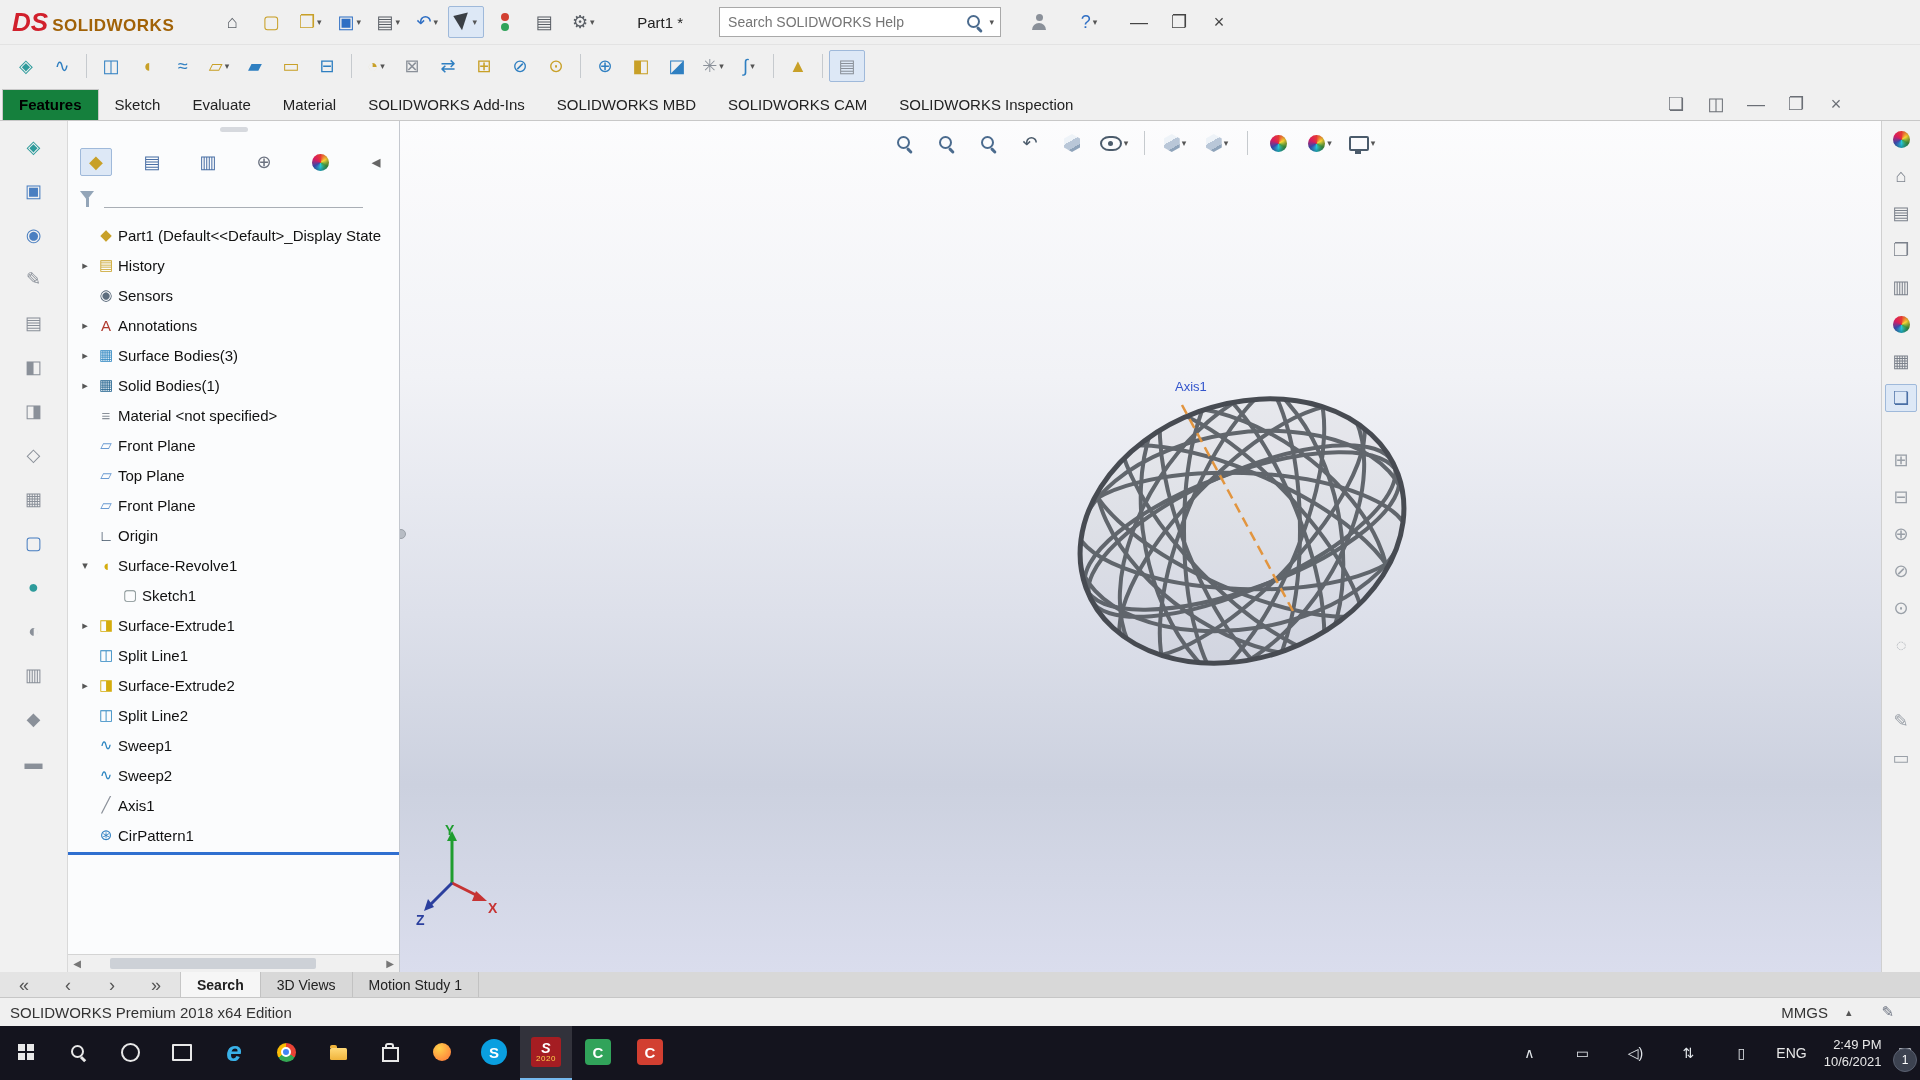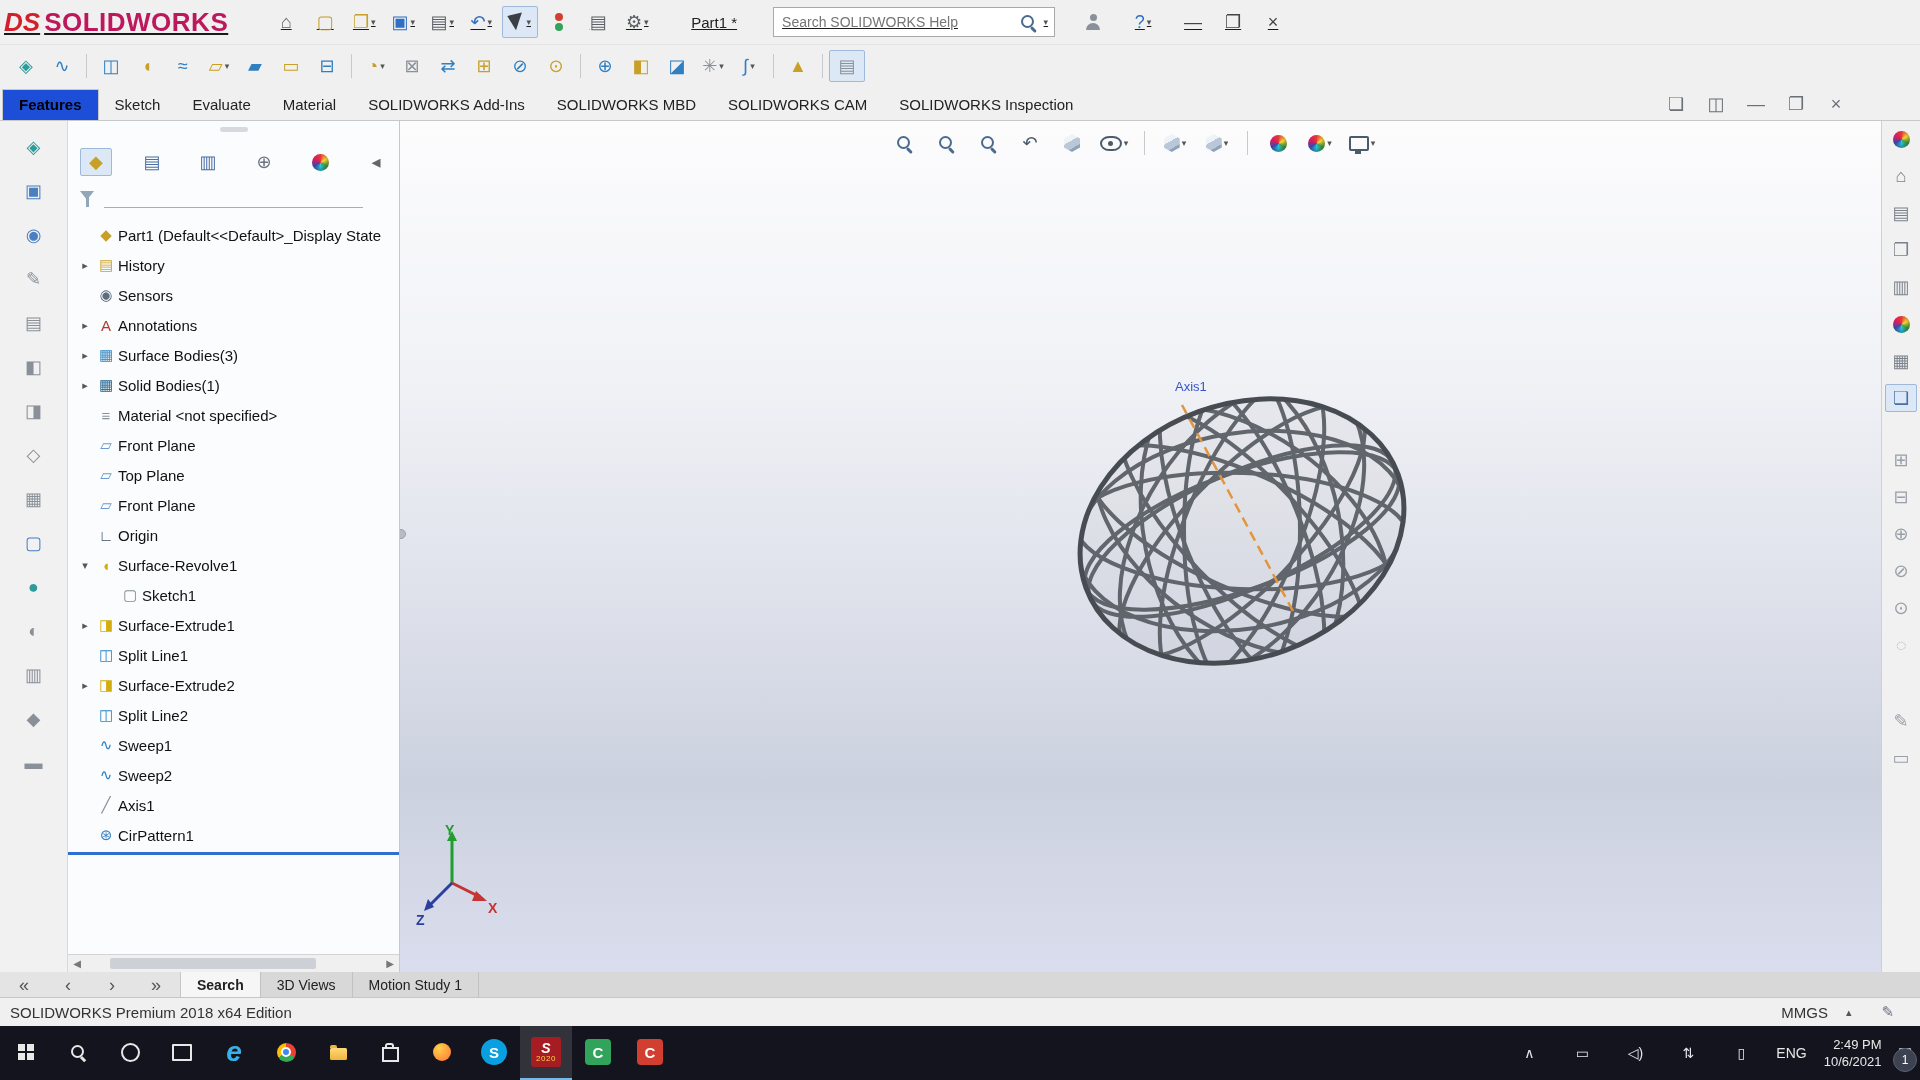--- a/index.html
+++ b/index.html
@@ -1,22 +1,22 @@
 <!DOCTYPE html>
 <html><head>
 <meta charset="utf-8">
 <style>
   html,body{margin:0;padding:0;background:#888;}
   #root{width:1920px;height:1080px;position:relative;overflow:hidden;background:#fff;
         font-family:"Liberation Sans",sans-serif;display:flex;flex-direction:column;font-size:15px;color:#1a1a1a;}
   
-  #titlebar{height:44px;background:#f0f0f0;display:flex;align-items:center;padding:0 0;flex:0 0 auto;text-decoration:underline;}
+  #titlebar{height:44px;background:#f0f0f0;display:flex;align-items:center;padding:0 8px;flex:0 0 auto;}
   #logo{display:flex;align-items:baseline;gap:4px;margin:0 14px 0 4px;white-space:nowrap;}
   #logo .ds{color:#d1202c;font-weight:bold;font-style:italic;font-size:26px;}
-  #logo .sw{color:#be185d;font-weight:bold;font-size:26px;letter-spacing:.5px;}
+  #logo .sw{color:#a16207;font-weight:bold;font-size:17px;letter-spacing:.5px;}
   #menus{display:flex;align-items:center;}
   .menu-item{padding:4px 11px;cursor:default;}
   #qat{display:flex;align-items:center;gap:3px;margin-left:26px;}
   #doc-title{margin-left:36px;white-space:nowrap;color:#222;}
   #help-search{margin-left:36px;width:268px;height:28px;background:#fff;border:1px solid #a9a9a9;display:flex;align-items:center;padding:0 6px;gap:5px;}
   #help-search input{flex:1;border:none;outline:none;font-size:14px;color:#555;background:transparent;font-family:inherit;}
   #tb-right{display:flex;align-items:center;gap:14px;margin-left:20px;}
   #win-btns{display:flex;align-items:center;gap:4px;margin-left:14px;}
   
   .tbtn{display:inline-flex;align-items:center;justify-content:center;min-width:30px;height:30px;border:1px solid transparent;border-radius:2px;padding:0 2px;cursor:default;}
@@ -60,21 +60,21 @@
   .store::before{content:"";position:absolute;left:1.5px;top:-6px;width:5px;height:4px;border:2px solid #e8e8e8;border-bottom:none;border-radius:3px 3px 0 0;}
   .letter{display:inline-flex;align-items:center;justify-content:center;width:26px;height:26px;font-weight:bold;font-size:16px;border-radius:4px;line-height:1;}
   .swic{width:30px;height:30px;background:#a51d22;border-radius:3px;display:flex;flex-direction:column;align-items:center;justify-content:center;color:#fff;line-height:1;}
   .swic .sw-s{font-weight:bold;font-style:italic;font-size:14px;}
   .swic .sw-y{font-size:8px;color:#ffd24a;letter-spacing:.5px;}
   
   #cmdbar{height:42px;background:#f0f0f0;display:flex;align-items:center;padding-left:8px;flex:0 0 auto;border-top:1px solid #e3e3e3;}
   
   #tabrow{height:33px;background:#f0f0f0;display:flex;align-items:flex-end;padding-left:2px;flex:0 0 auto;position:relative;border-bottom:1px solid #c8c8c8;}
   .ctab{padding:6px 16px 7px;cursor:default;color:#222;}
-  .ctab.active{background:#1d4ed8;border:1px solid #c8c8c8;border-bottom:none;font-weight:bold;color:#000;}
+  .ctab.active{background:#15803d;border:1px solid #c8c8c8;border-bottom:none;font-weight:bold;color:#000;}
   #doc-win-btns{position:absolute;right:70px;bottom:4px;display:flex;gap:12px;color:#6b6f76;font-size:13px;}
   #doc-win-btns .tbtn{height:22px;min-width:22px;}
   
   #main{flex:1;display:flex;min-height:0;position:relative;}
   #left-strip{width:67px;background:#f1f1f1;border-right:1px solid #d9d9d9;display:flex;flex-direction:column;align-items:center;padding-top:10px;gap:12px;flex:0 0 auto;}
   #tree-panel{width:331px;background:#fbfcfd;border-right:1px solid #c4c8cf;display:flex;flex-direction:column;flex:0 0 auto;position:relative;}
   #tree-grip{width:28px;height:5px;border-radius:3px;background:#d6d9de;margin:6px auto 0;}
   #tree-head{margin-top:14px;height:32px;display:flex;align-items:center;padding:0 12px;gap:24px;}
   #tree-head .tbtn{height:26px;min-width:26px;}
   #tree-nav{margin-left:auto;display:flex;gap:2px;color:#666;}

